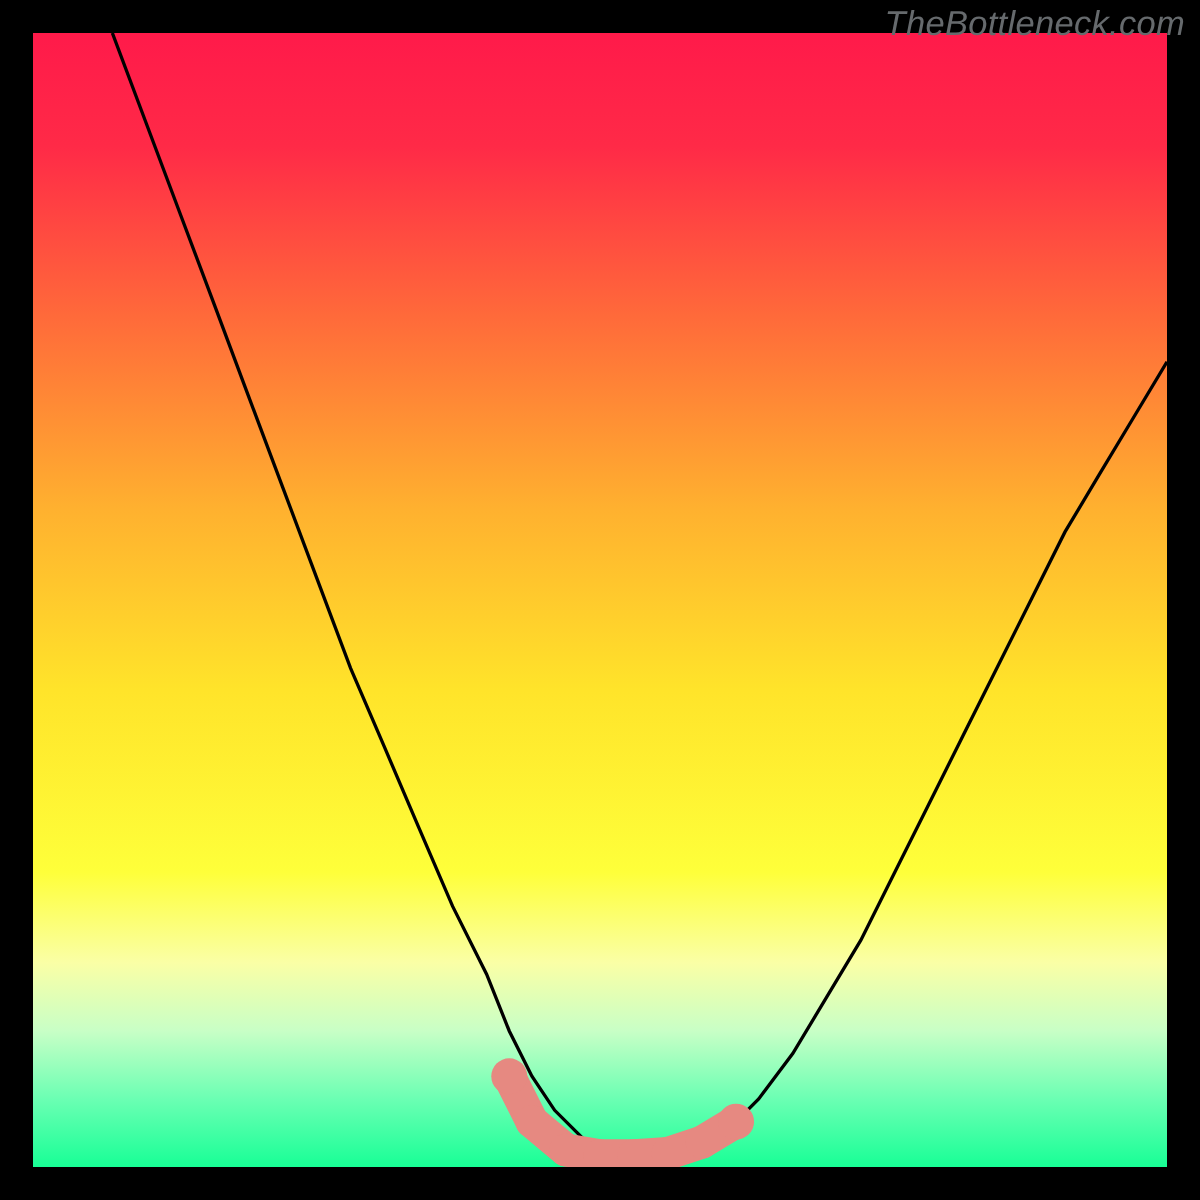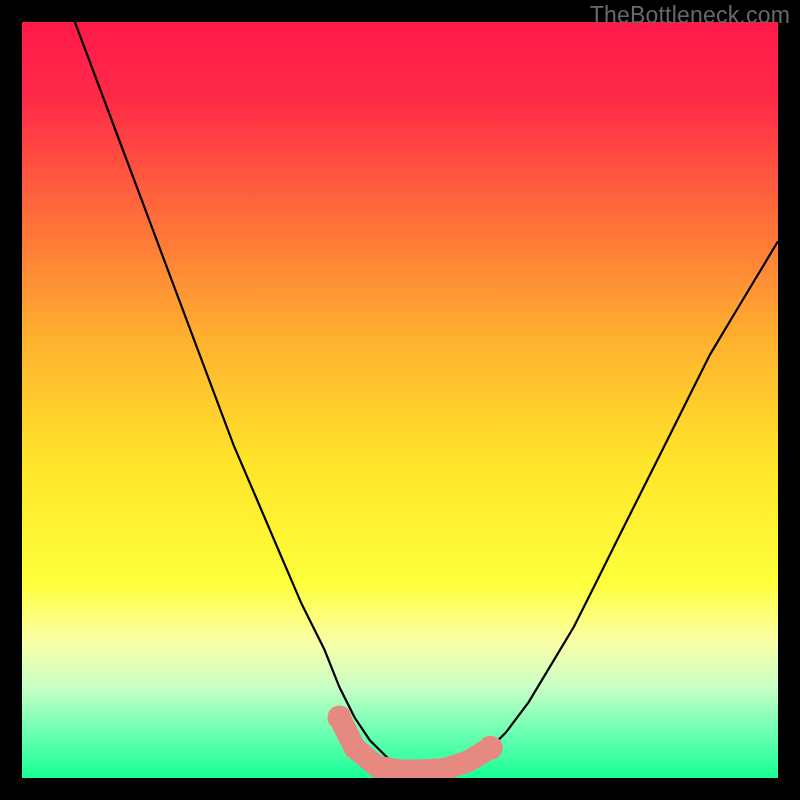--- a/index.html
+++ b/index.html
@@ -29,20 +29,21 @@
   }
   .watermark {
     position: absolute;
     top: 2px;
     right: 10px;
     color: #666a6d;
     font-size: 23px;
     font-weight: 500;
     letter-spacing: 0.2px;
     z-index: 10;
+    font-style: italic;
   }
   svg { display: block; }
 </style>
 </head>
 <body>
 
 <div class="frame">
   <div class="plot">
     <svg width="756" height="756" viewBox="0 0 756 756" preserveAspectRatio="none">
       <defs>

